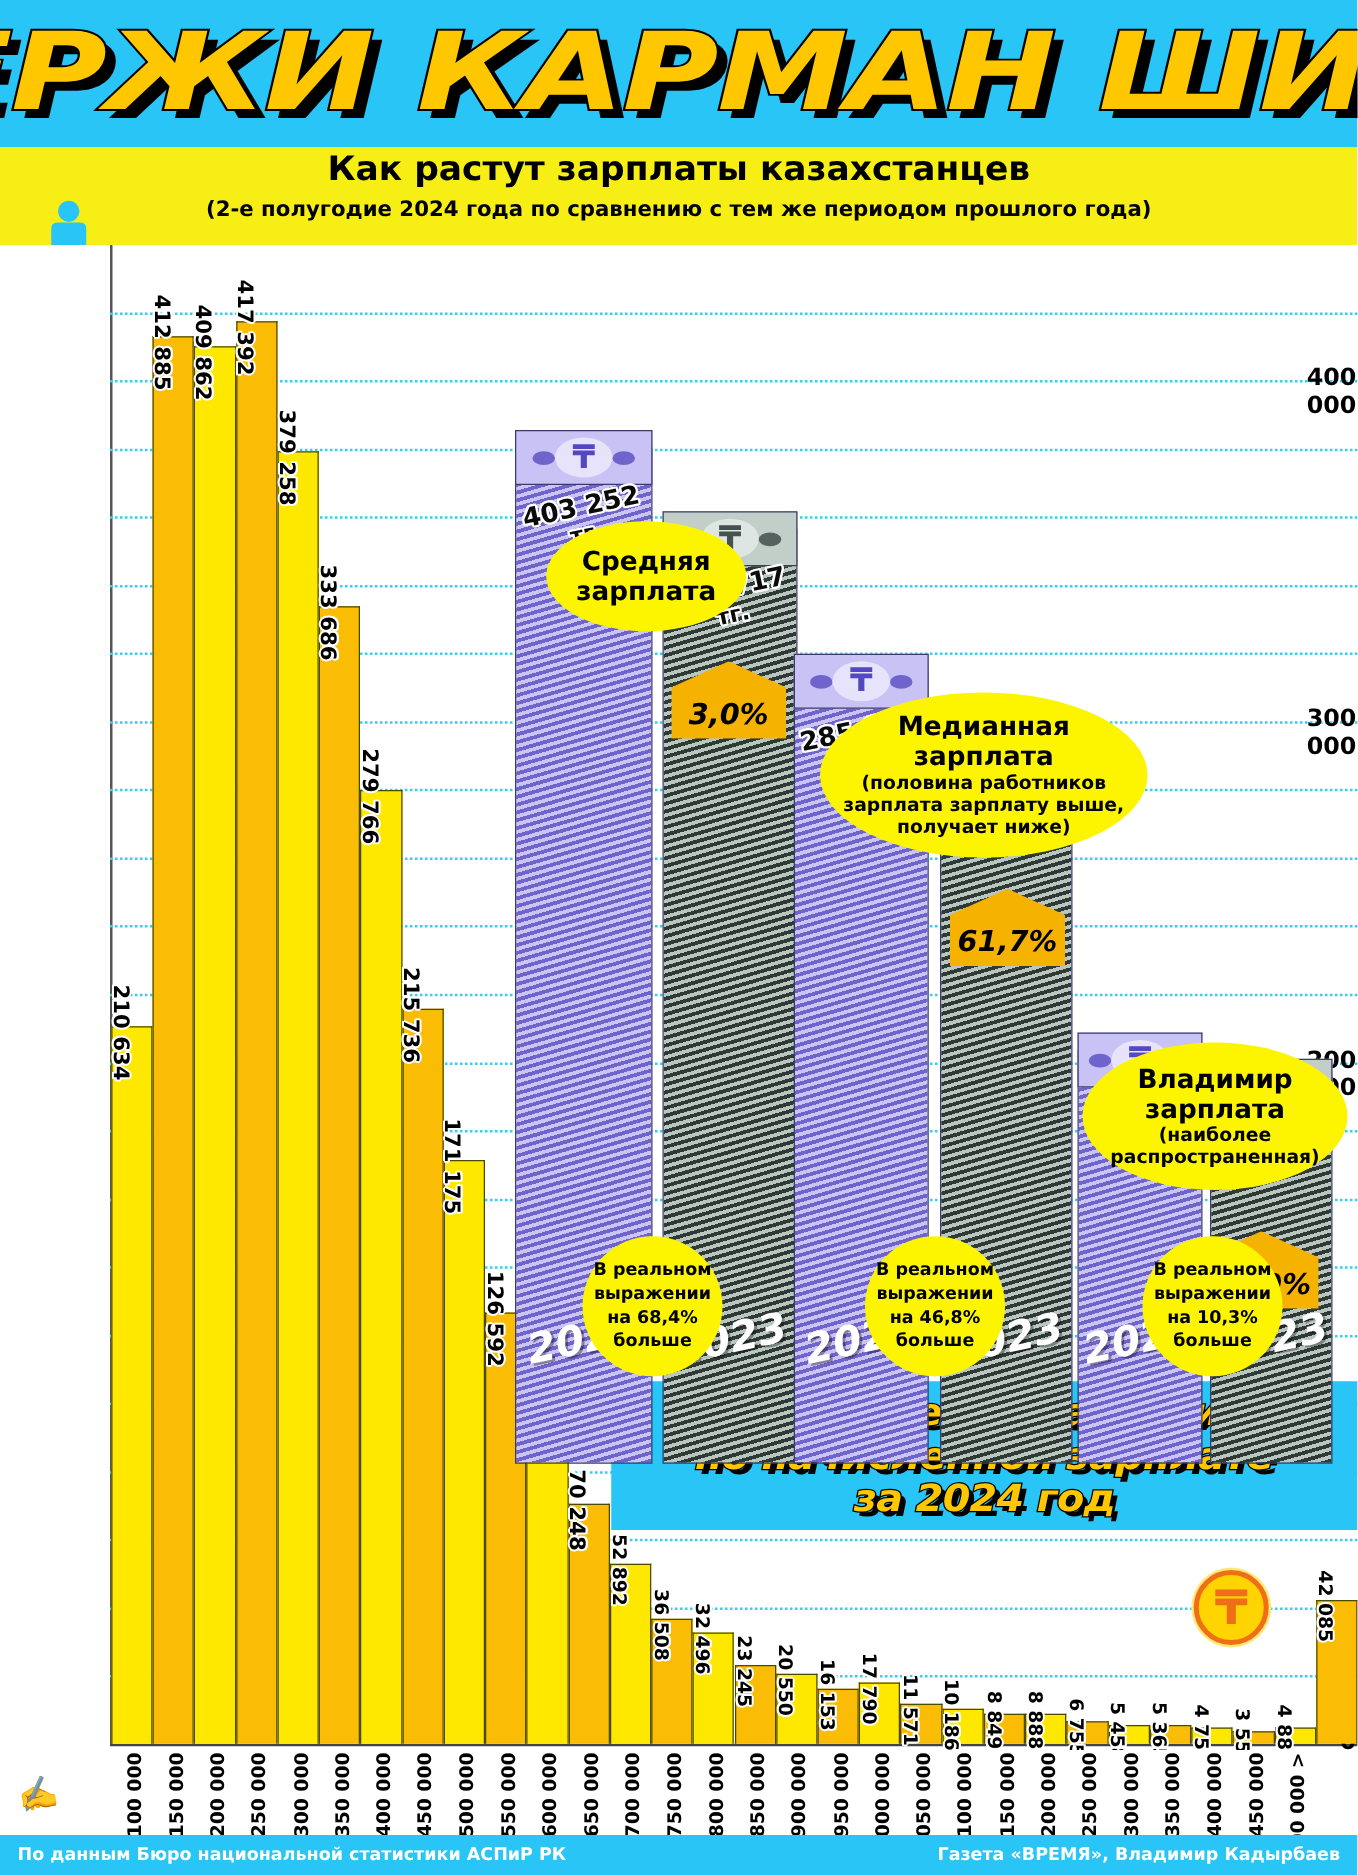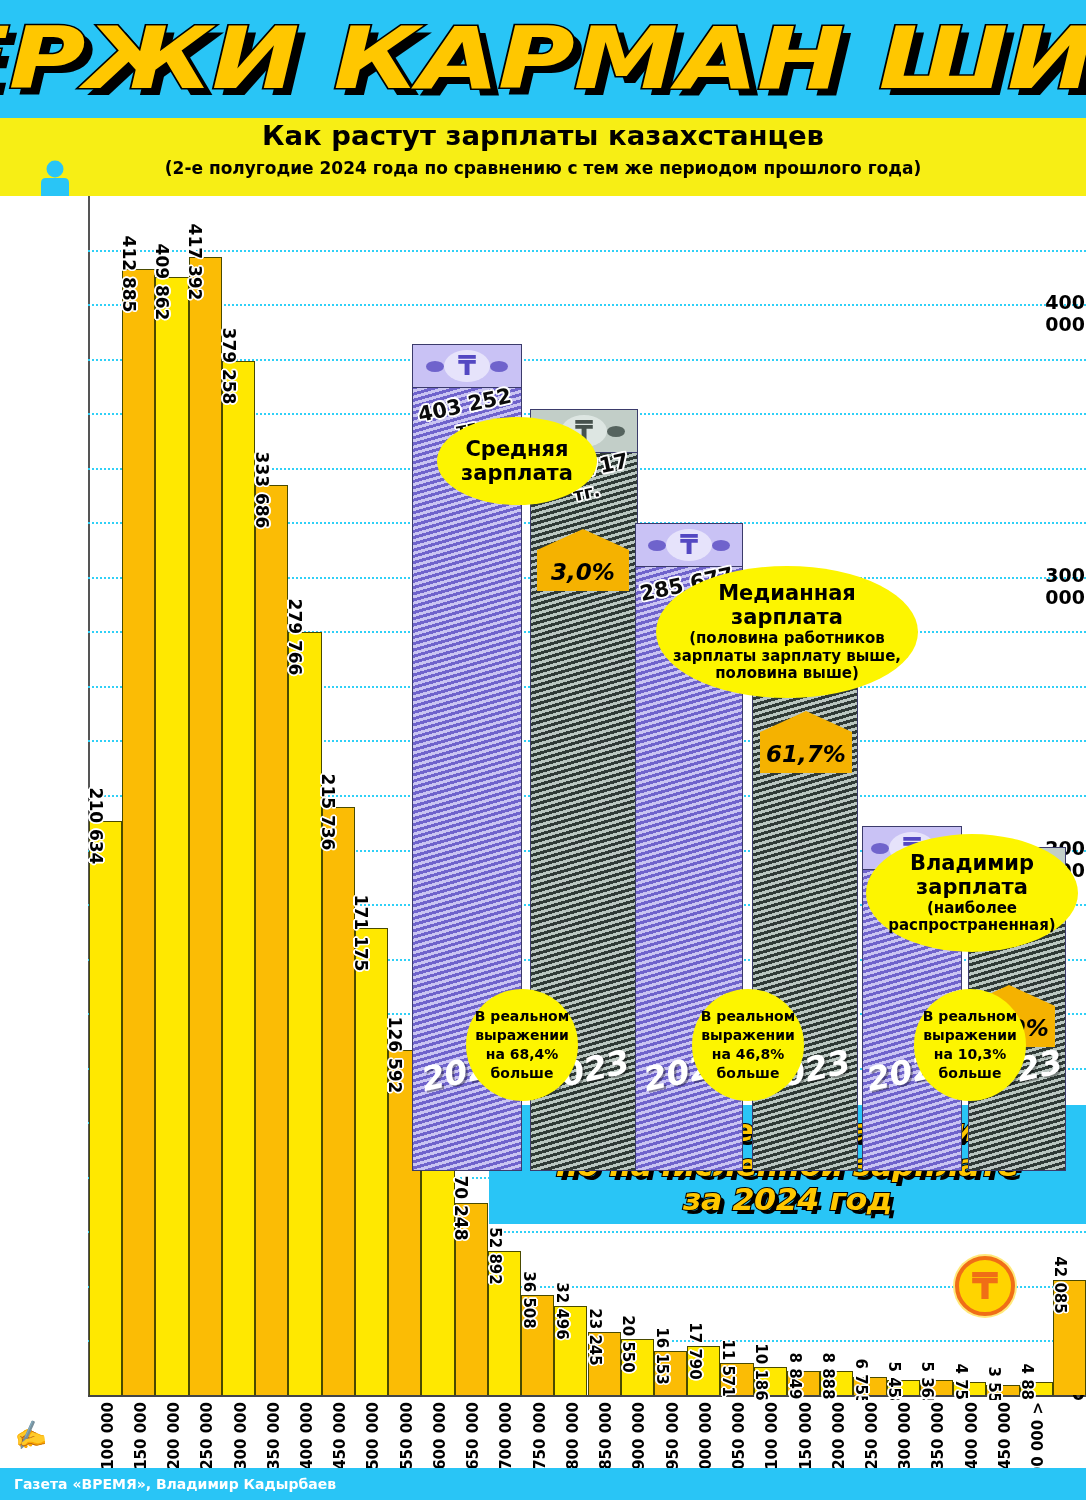--- a/index.html
+++ b/index.html
@@ -442,26 +442,26 @@
       </div>
       <div class="pct-arrow" style="left: 963px; top: 789px;">
         <span>19,9%</span>
       </div>
     </div>
   <div id="callouts">
       <div class="callout" style="left: 437px; top: 221px; width: 160px; height: 88px; text-align: center;">
         <div class="hd">Средняя</div>
         <div class="hd">зарплата</div>
       </div>
-      <div class="callout" style="left: 656px; top: 370px; width: 262px; height: 132px;">
+      <div class="callout" style="left: 656px; top: 358px; width: 262px; height: 132px;">
         <div class="hd">Медианная</div>
         <div class="hd">зарплата</div>
         <div class="sub">(половина работников</div>
-        <div class="sub">зарплаты зарплату выше,</div>
-        <div class="sub">половина выше)</div>
+        <div class="sub">зарплата зарплату выше,</div>
+        <div class="sub">получает ниже)</div>
       </div>
       <div class="callout" style="left: 866px; top: 638px; width: 212px; height: 118px;">
         <div class="hd">Владимир</div>
         <div class="hd">зарплата</div>
         <div class="sub">(наиболее</div>
         <div class="sub">распространенная)</div>
       </div>
     </div>
   <div id="realbubbles">
       <div class="real-bubble" style="left: 466px; top: 793px;">
@@ -519,14 +519,15 @@
     <div class="xlabel" style="left: 896.217px;">1 300 000</div>
     <div class="xlabel" style="left: 929.45px;">1 350 000</div>
     <div class="xlabel" style="left: 962.683px;">1 400 000</div>
     <div class="xlabel" style="left: 995.917px;">1 450 000</div>
     <div class="xlabel" style="left: 1029.15px;">1 500 000 &gt;</div>
   </div>
 
 <div id="signature">✍</div>
 
 <div id="footer">
+  <div>По данным Бюро национальной статистики АСПиР РК</div>
   <div>Газета «ВРЕМЯ», Владимир Кадырбаев</div>
 </div>
 
 </body></html>

